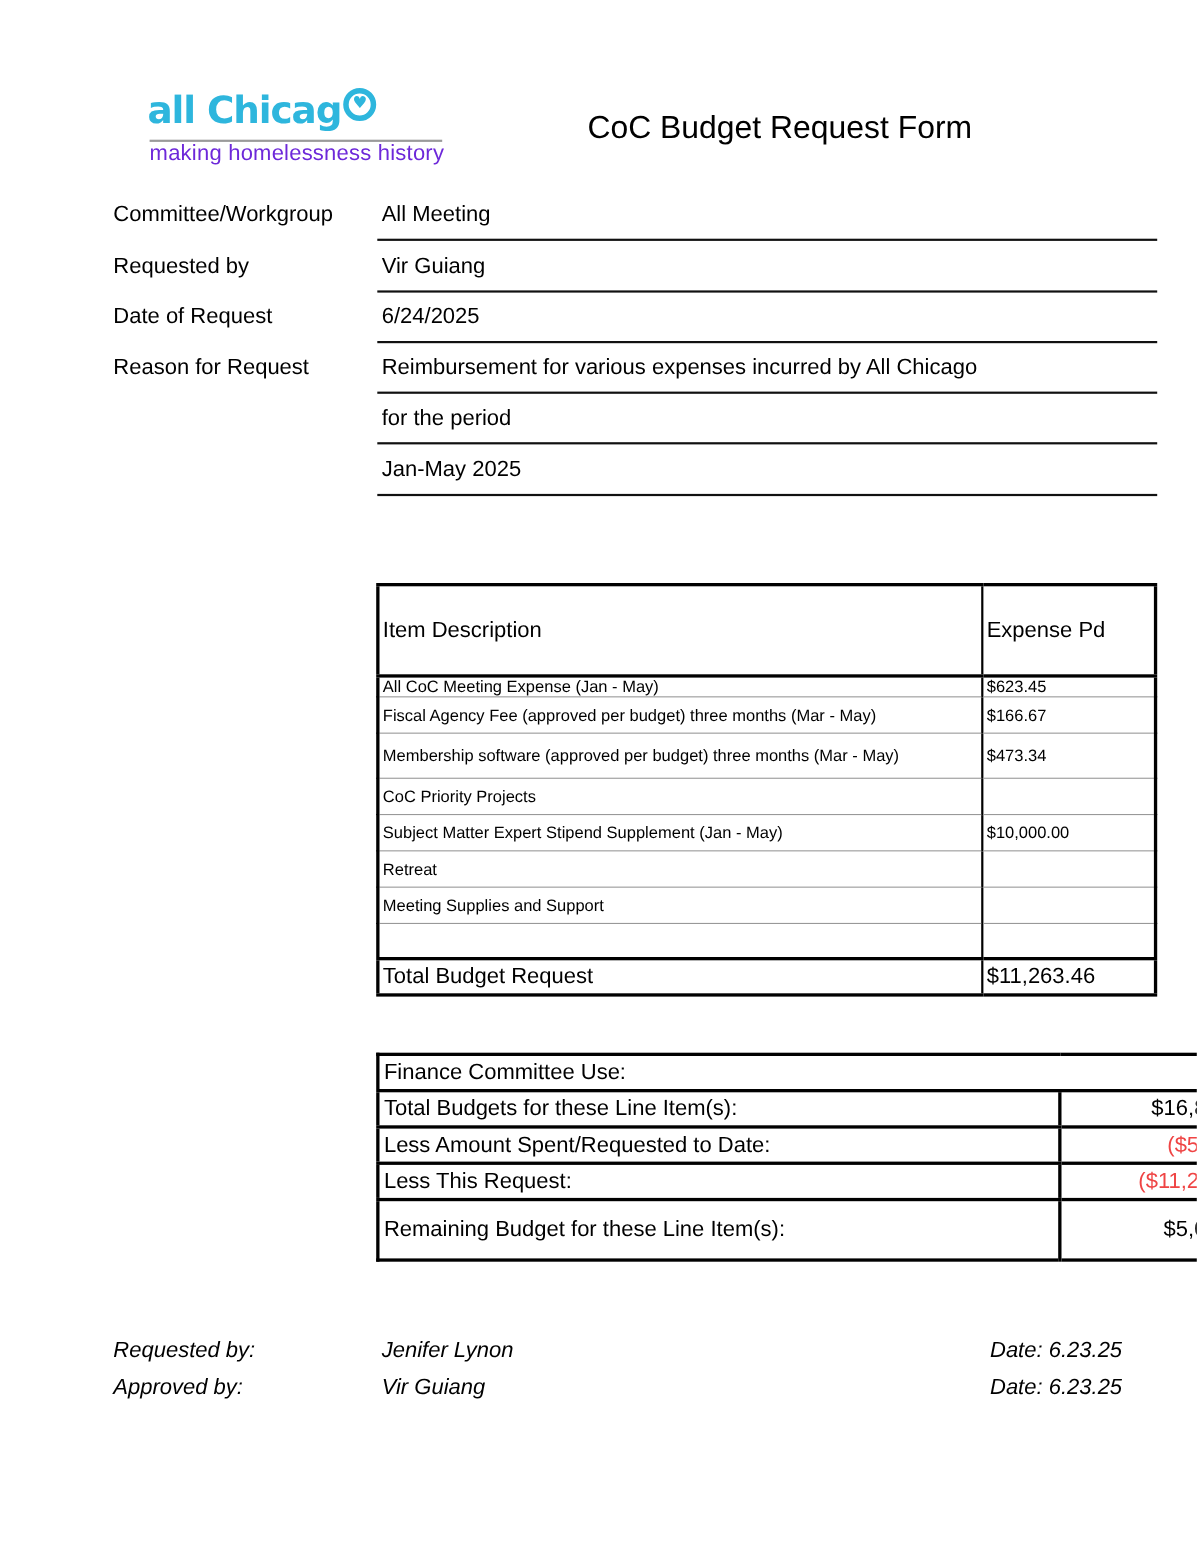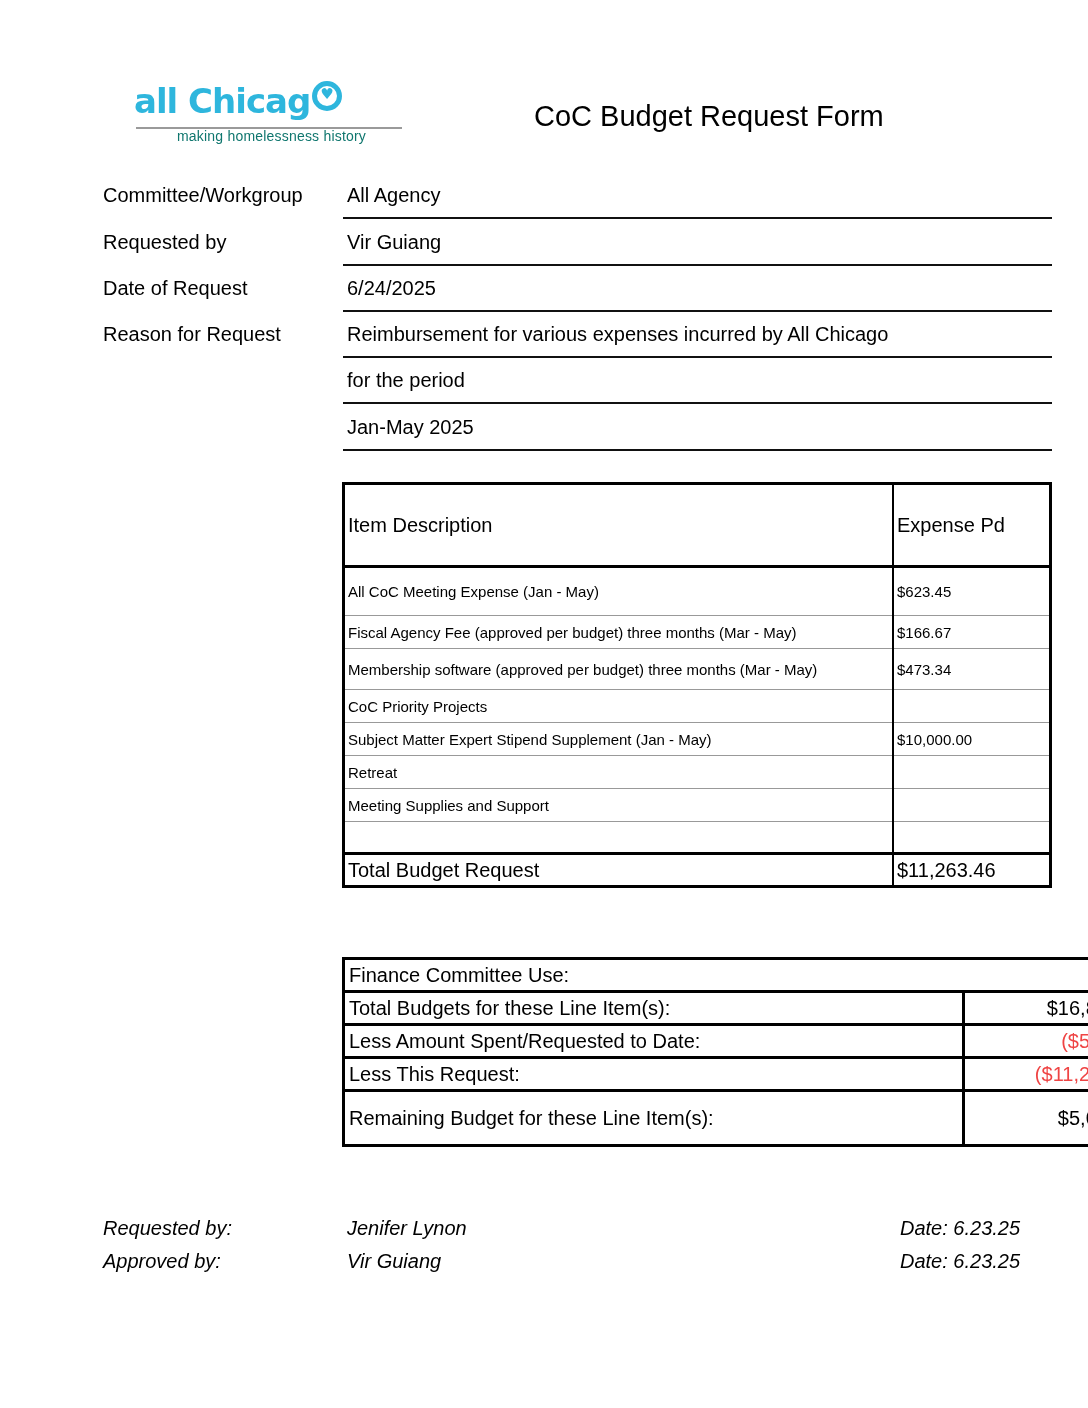--- a/index.html
+++ b/index.html
@@ -3,36 +3,36 @@
   <meta charset="utf-8">
   <style>
     html, body { margin: 0; padding: 0; background: #ffffff; }
     body { width: 1088px; height: 1408px; position: relative; font-family: "Liberation Sans", sans-serif; color: #000; overflow: hidden; }
 
     .logo { position: absolute; left: 134px; top: 74px; width: 272px; height: 76px; }
     .logo-main { position: absolute; left: 0; top: 0; font-size: 34px; font-weight: bold; color: #2eb6dd; letter-spacing: -1px; line-height: 54px; font-family: "DejaVu Sans", sans-serif; }
     .logo-main .heart { display: inline-block; width: 30px; height: 30px; border: 5px solid #2eb6dd; border-radius: 50%; box-sizing: border-box; position: relative; vertical-align: 2px; margin-left: 2px; }
     .logo-main .heart::after { content: "\2665"; position: absolute; left: 3px; top: -3px; font-size: 15px; color: #2eb6dd; line-height: 22px; }
     .logo-rule { position: absolute; left: 2px; top: 53px; width: 266px; height: 2px; background: #9a9a9a; }
-    .logo-tag { position: absolute; left: 2px; top: 54px; font-size: 14px; color: #0f766e; letter-spacing: 0.2px; margin-left: 41px; }
+    .logo-tag { position: absolute; left: 2px; top: 54px; font-size: 20px; color: #6d28d9; letter-spacing: 0.2px; }
 
     .title { position: absolute; left: 534px; top: 100px; font-size: 29px; }
 
     .field-label { position: absolute; left: 103px; font-size: 20px; }
     .field-value { position: absolute; left: 347px; font-size: 20px; }
     .field-line { position: absolute; left: 343px; width: 709px; height: 2px; background: #111; }
 
     table { border-collapse: collapse; position: absolute; }
     .items { left: 342px; top: 482px; width: 710px; }
     .items td { font-size: 15px; padding: 0 2px 0 3px; border-bottom: 1px solid #999; }
     .items td.amt { text-align: left; border-left: 2px solid #000; }
     .items .hdr td { height: 80px; font-size: 20px; border-bottom: 3px solid #000; border-top: 3px solid #000; }
     .items .hdr td.amt { text-align: left; }
     .items .total td { font-size: 20px; height: 30px; border-top: 3px solid #000; border-bottom: 3px solid #000; }
-    .items { border-left: 3px solid #000; border-right: 3px solid #000; }
+    .items { border-left: 3px solid #000; border-right: 3px solid #000; margin-top: 48px; }
 
     .fin { left: 342px; top: 957px; width: 782px; border: 3px solid #000; }
     .fin td { font-size: 20px; height: 30px; padding: 0 2px 0 4px; border-bottom: 3px solid #000; }
     .fin td.amt { text-align: right; border-left: 3px solid #000; width: 150px; }
     .fin .neg { color: #ef4444; }
     .fin .tall td { height: 52px; border-bottom: none; }
 
     .sig { position: absolute; font-size: 20px; font-style: italic; }
   </style>
 </head>
@@ -40,21 +40,21 @@
 
 <div class="logo">
   <div class="logo-main"><span>all Chicag</span><span class="heart"></span></div>
   <div class="logo-rule"></div>
   <div class="logo-tag">making homelessness history</div>
 </div>
 
 <div class="title">CoC Budget Request Form</div>
 
 <div class="field-label" style="top:184px">Committee/Workgroup</div>
-<div class="field-value" style="top:184px">All Agency</div>
+<div class="field-value" style="top:184px">All Meeting</div>
 <div class="field-line" style="top:217px"></div>
 
 <div class="field-label" style="top:231px">Requested by</div>
 <div class="field-value" style="top:231px">Vir Guiang</div>
 <div class="field-line" style="top:264px"></div>
 
 <div class="field-label" style="top:277px">Date of Request</div>
 <div class="field-value" style="top:277px">6/24/2025</div>
 <div class="field-line" style="top:310px"></div>
 
@@ -67,21 +67,21 @@
 
 <div class="field-value" style="top:416px">Jan-May 2025</div>
 <div class="field-line" style="top:449px"></div>
 
 <table class="items">
   <tbody>
       <tr class="hdr">
     <td>Item Description</td>
     <td class="amt" style="width:150px">Expense Pd</td>
   </tr>
-  <tr style="height:49px">
+  <tr style="height:19px">
     <td>All CoC Meeting Expense (Jan - May)</td>
     <td class="amt">$623.45</td>
   </tr>
   <tr style="height:33px">
     <td>Fiscal Agency Fee (approved per budget) three months (Mar - May)</td>
     <td class="amt">$166.67</td>
   </tr>
   <tr style="height:41px">
     <td>Membership software (approved per budget) three months (Mar - May)</td>
     <td class="amt">$473.34</td>

